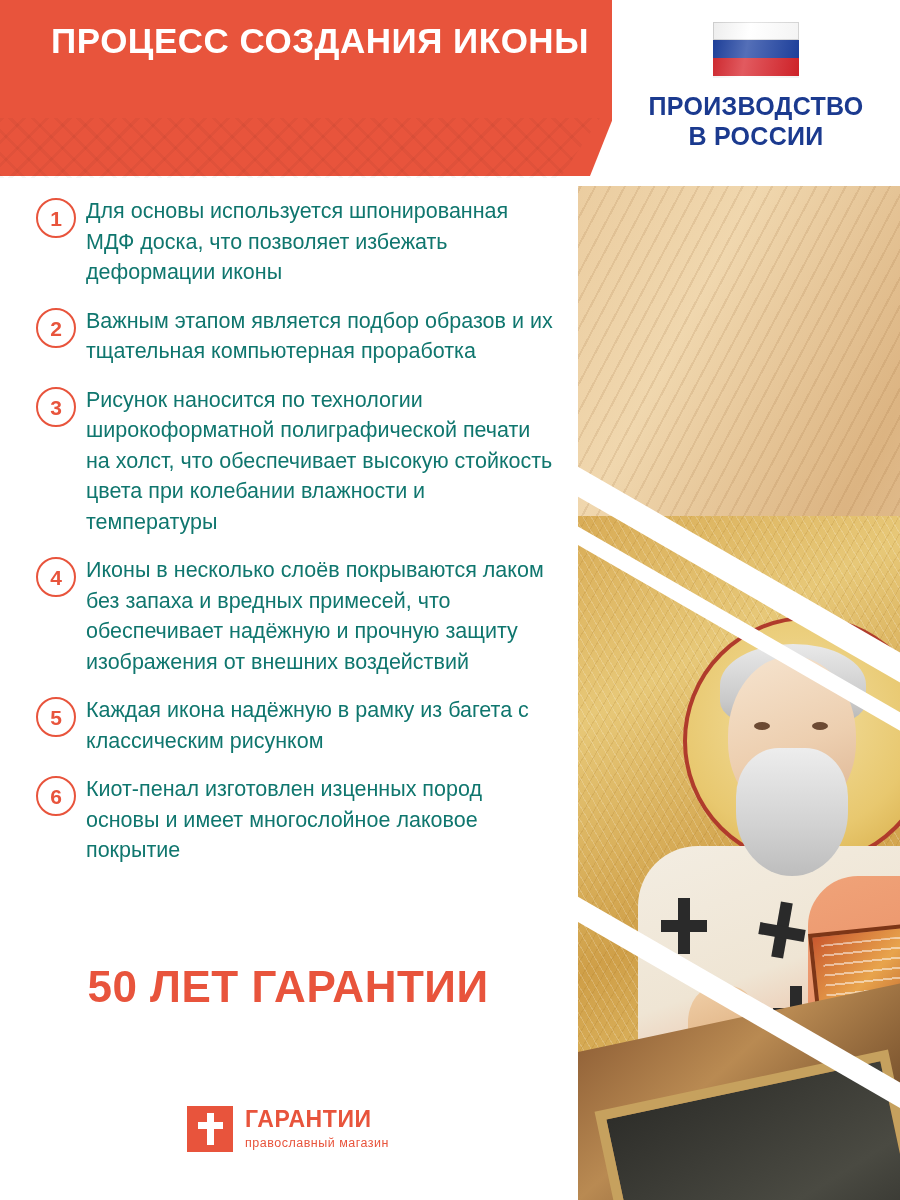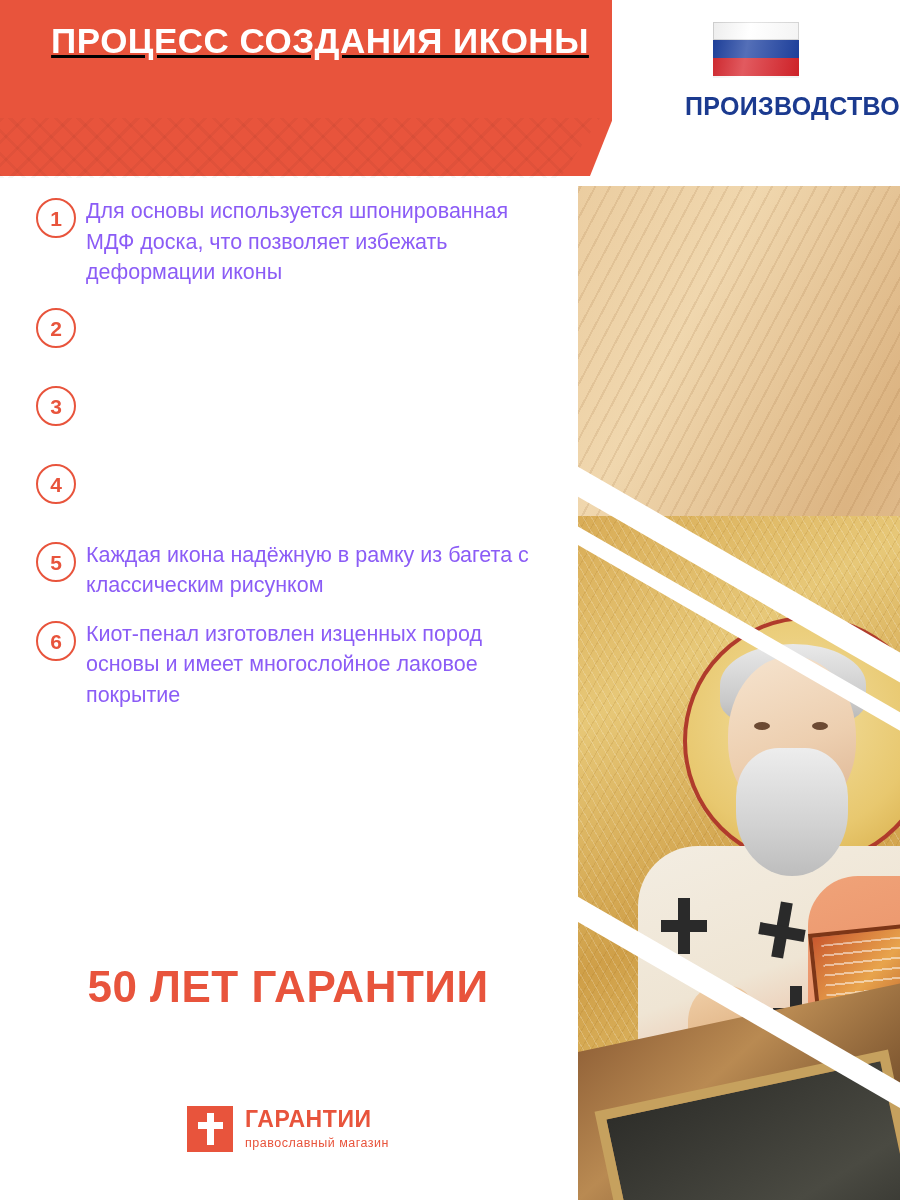--- a/index.html
+++ b/index.html
@@ -42,21 +42,20 @@
     width: 640px;
     height: 120px;
     background: #e8543c;
   }
   .header-title-wrap {
     position: absolute;
     top: 22px;
     left: 30px;
     width: 580px;
     text-align: center;
-    text-decoration: underline;
   }
   .header-line1, .header-line2 {
     color: #ffffff;
     font-weight: bold;
     letter-spacing: 0.5px;
     line-height: 1.06;
   }
   .header-line1 {
     font-size: 35px;
   }
@@ -113,21 +112,20 @@
   .made-in {
     position: absolute;
     top: 92px;
     left: 0;
     width: 288px;
     color: #1b3a8f;
     font-weight: bold;
     font-size: 25px;
     line-height: 1.18;
     letter-spacing: 0.3px;
-    text-align: right;
   }
 
   
   .photo {
     position: absolute;
     top: 186px;
     left: 578px;
     width: 322px;
     height: 1014px;
     overflow: hidden;
@@ -307,21 +305,21 @@
     color: #e8543c;
     font-size: 21px;
     font-weight: bold;
     text-align: center;
     line-height: 38px;
     box-sizing: border-box;
   }
   .item-text {
     font-size: 21.5px;
     line-height: 1.42;
-    color: #8b5cf6;
+    color: #0f766e;
   }
 
   
   .guarantee {
     position: absolute;
     top: 962px;
     left: 18px;
     width: 540px;
     text-align: center;
     color: #e8543c;
@@ -394,20 +392,21 @@
 
     <div class="header-right">
       <div class="flag">
         <div class="stripe s1"></div>
         <div class="stripe s2"></div>
         <div class="stripe s3"></div>
         <div class="flag-wave"></div>
       </div>
       <div class="made-in">
         <div>ПРОИЗВОДСТВО</div>
+        <div>В РОССИИ</div>
       </div>
     </div>
   </div>
 
   <div class="photo-left-edge"></div>
   <div class="photo">
     <div class="wood"></div>
 
     <div class="icon-photo">
       <div class="gold-sparkle"></div>
@@ -442,28 +441,31 @@
 
   <div class="list">
 
     <div class="item">
       <div class="bullet">1</div>
       <div class="item-text">Для основы используется шпонированная МДФ доска, что позволяет избежать деформации иконы</div>
     </div>
 
     <div class="item">
       <div class="bullet">2</div>
+      <div class="item-text">Важным этапом является подбор образов и их тщательная компьютерная проработка</div>
     </div>
 
     <div class="item">
       <div class="bullet">3</div>
+      <div class="item-text">Рисунок наносится по технологии широкоформатной полиграфической печати на холст, что обеспечивает высокую стойкость цвета при колебании влажности и температуры</div>
     </div>
 
     <div class="item">
       <div class="bullet">4</div>
+      <div class="item-text">Иконы в несколько слоёв покрываются лаком без запаха и вредных примесей, что обеспечивает надёжную и прочную защиту изображения от внешних воздействий</div>
     </div>
 
     <div class="item">
       <div class="bullet">5</div>
       <div class="item-text">Каждая икона надёжную в рамку из багета с классическим рисунком</div>
     </div>
 
     <div class="item">
       <div class="bullet">6</div>
       <div class="item-text">Киот-пенал изготовлен изценных пород основы и имеет многослойное лаковое покрытие</div>

